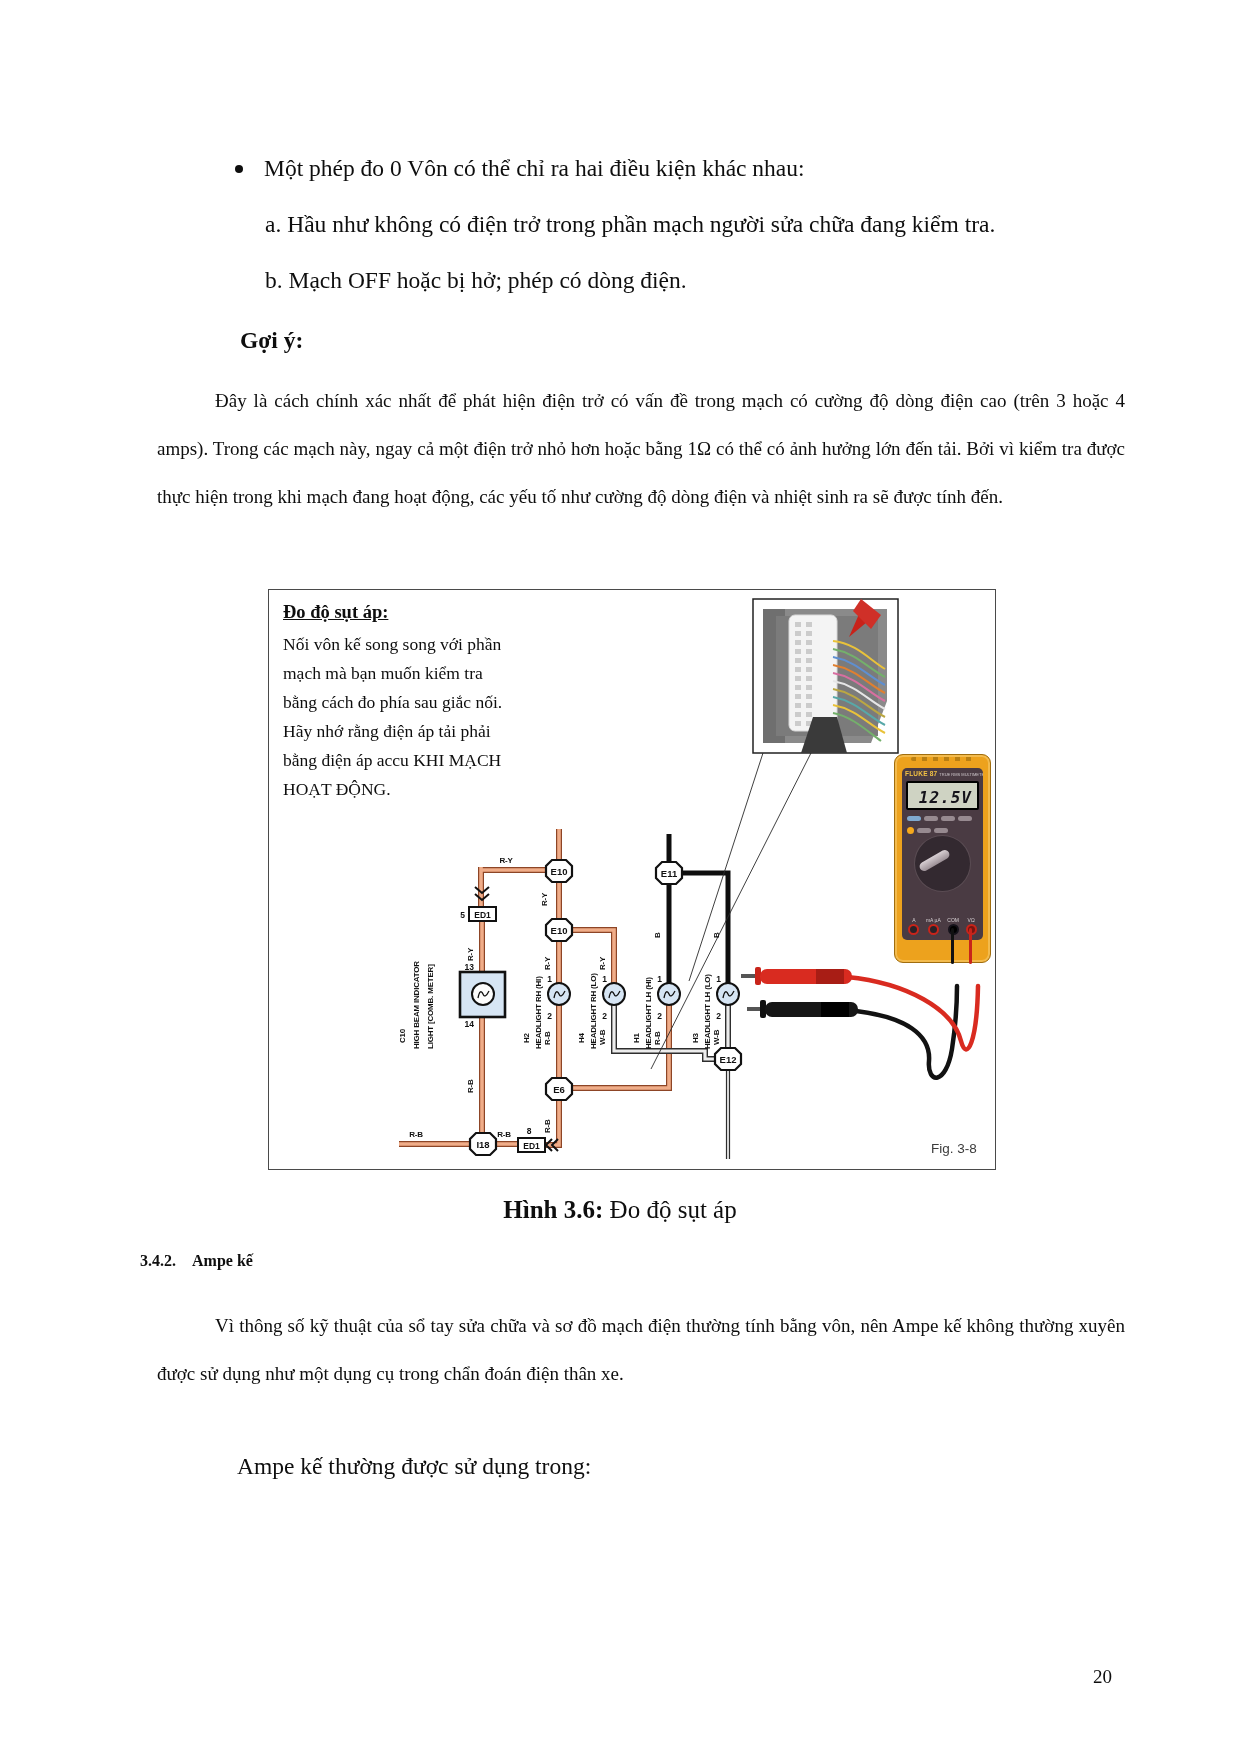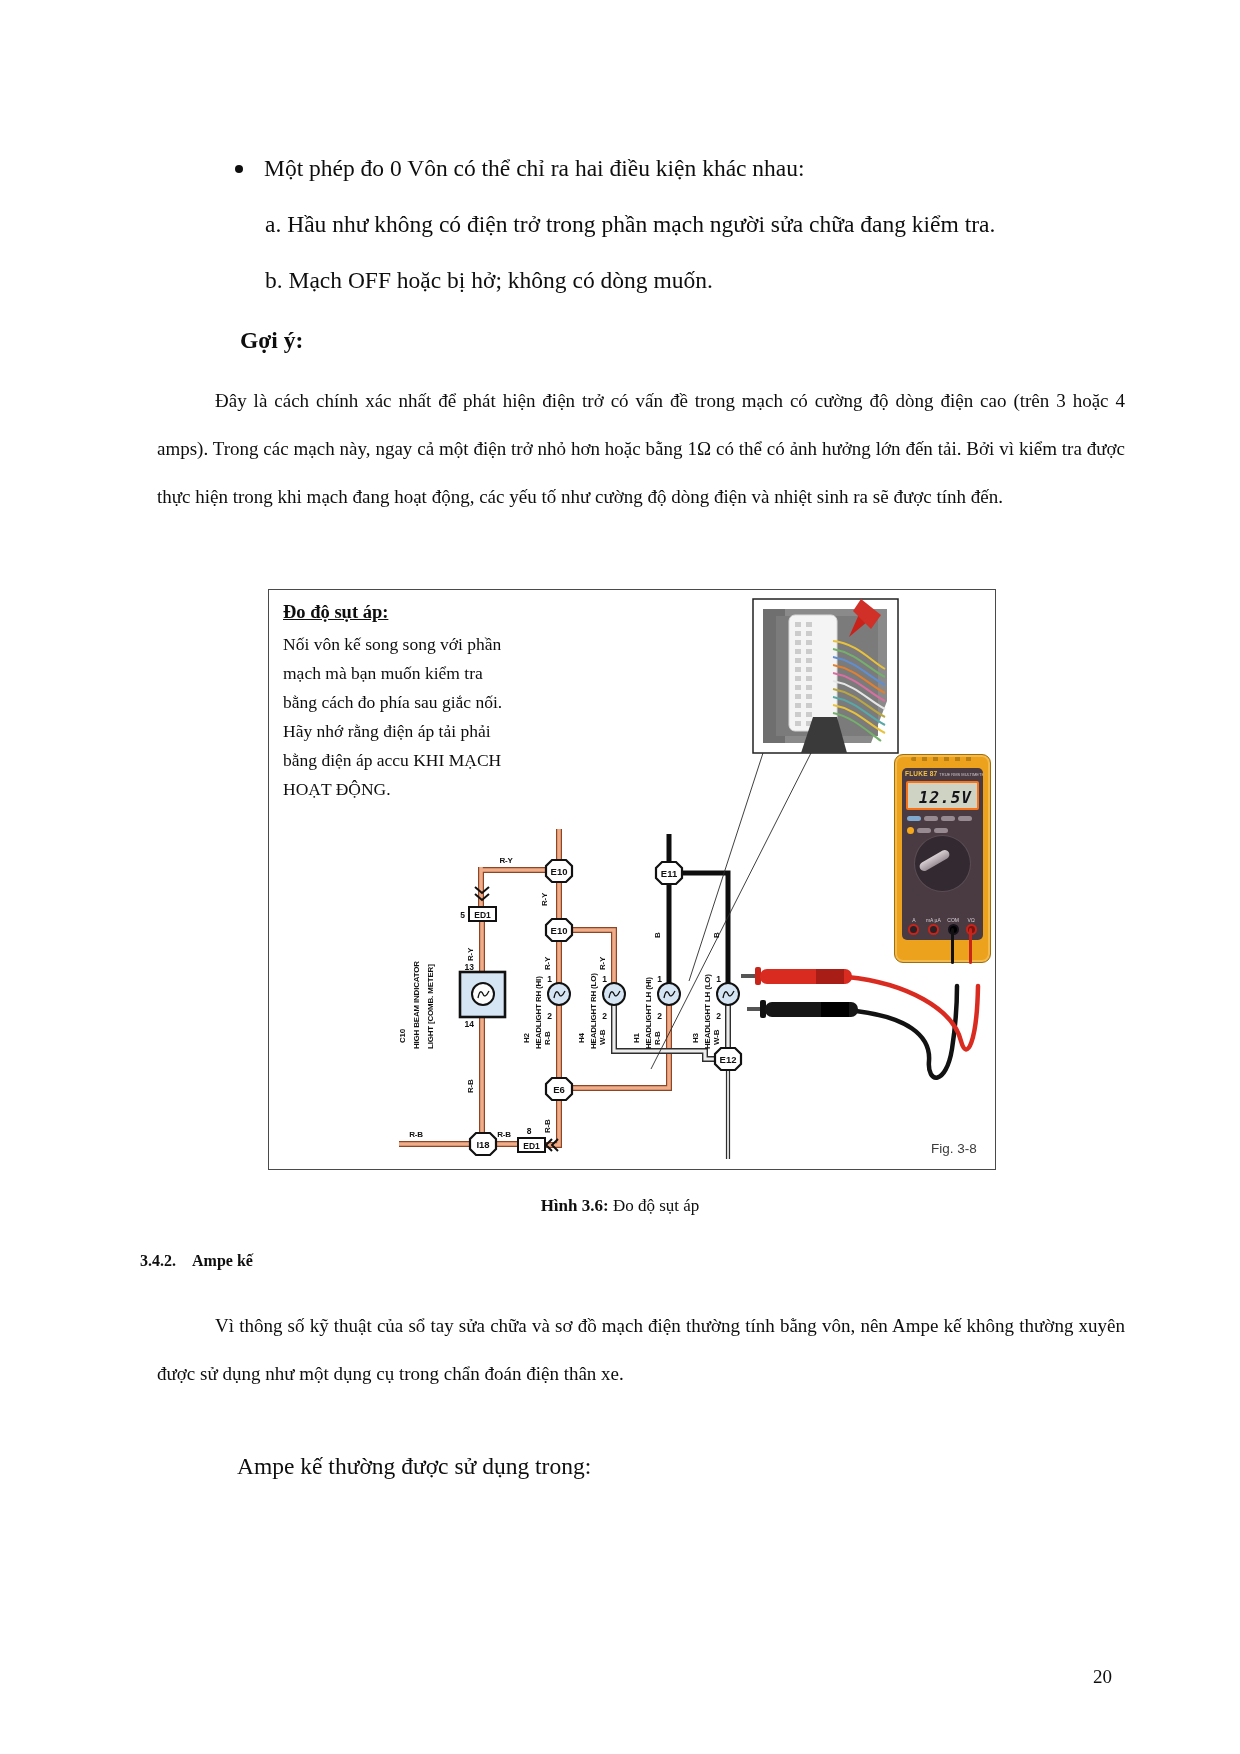--- a/index.html
+++ b/index.html
@@ -5,21 +5,21 @@
   html,body{margin:0;padding:0;background:#888;}
   .page{position:relative;width:1240px;height:1754px;background:#ffffff;margin:0 auto;
         font-family:"Liberation Serif",serif;color:#0e0e0e;overflow:hidden;}
   .abs{position:absolute;}
   .txt{font-size:23.5px;line-height:28px;white-space:nowrap;margin-left:40px;}
   .bullet-dot{display:inline-block;width:8px;height:8px;border-radius:50%;background:#0e0e0e;
               vertical-align:middle;margin-right:21px;margin-bottom:4px;}
   .bold{font-weight:bold;}
   .para{position:absolute;left:140px;width:968px;margin:17px;font-size:19px;line-height:48px;
         text-align:justify;text-indent:58px;}
-  .caption{position:absolute;left:0;width:1240px;text-align:center;font-size:17px;}
+  .caption{position:absolute;left:0;width:1240px;text-align:center;font-size:25px;}
   .heading{position:absolute;left:140px;font-weight:bold;font-size:16px;}
   .heading .num{margin-right:16px;}
   .page-num{position:absolute;left:1093px;top:1666px;font-size:19px;}
 
   
   .figure{position:absolute;left:268px;top:589px;width:728px;height:581px;
           border:1px solid #4a4a4a;background:#fff;box-sizing:border-box;}
   .figure svg{position:absolute;left:0;top:0;z-index:1;}
   .note{position:absolute;left:14px;top:12px;width:252px;z-index:2;}
   .note-title{font:bold 18.5px "Liberation Serif",serif;text-decoration:underline;margin-bottom:7px;}
@@ -27,21 +27,21 @@
 
   
   .meter{position:absolute;left:625px;top:164px;width:97px;height:209px;background:#eda21d;
          border-radius:9px;border:1px solid #a06d0e;box-shadow:inset 0 0 0 2px #f3bb4e;z-index:3;box-sizing:border-box;}
   .m-bumps{position:absolute;top:2px;left:16px;right:16px;height:4px;border-radius:2px;
            background:repeating-linear-gradient(90deg,#b97f12 0 5px,rgba(0,0,0,0) 5px 11px);}
   .m-face{position:absolute;left:7px;top:13px;width:81px;height:172px;background:#4a3b43;border-radius:5px;}
   .m-brand{height:9px;padding:2px 3px 0;display:flex;gap:2px;align-items:baseline;overflow:hidden;}
   .m-brand .b1{font:bold 6.5px "Liberation Sans",sans-serif;color:#f3c243;letter-spacing:.2px;white-space:nowrap;}
   .m-brand .b2{font:4px/1 "Liberation Sans",sans-serif;color:#cfc8cc;white-space:nowrap;}
-  .m-lcd{margin:2px 4px 0;height:29px;background:#cfd3c3;border:2px solid #f97316;border-radius:2px;
+  .m-lcd{margin:2px 4px 0;height:29px;background:#cfd3c3;border:2px solid #000000;border-radius:2px;
          font:bold italic 16px "DejaVu Sans Mono",monospace;color:#14121a;text-align:right;
          padding:5px 5px 0 0;box-sizing:border-box;letter-spacing:1px;}
   .m-row{display:flex;gap:3px;padding:0 5px;margin-top:6px;align-items:center;}
   .m-pill{width:14px;height:5px;border-radius:2.5px;background:#978a90;}
   .m-pill.blue{background:#7fa9cf;}
   .m-orange{width:7px;height:7px;border-radius:50%;background:#f5a81c;}
   .m-dial{position:absolute;left:13px;top:68px;width:55px;height:55px;border-radius:50%;
           background:#332930;box-shadow:0 0 0 1px #5a4c53;}
   .m-dial::after{content:"";position:absolute;left:3px;top:20px;width:33px;height:9px;border-radius:4.5px;
           background:linear-gradient(180deg,#d8cfd3,#9b8f95);transform:rotate(-30deg);}
@@ -80,21 +80,21 @@
 </style>
 </head>
 <body>
 
 <div class="page">
 
   <div class="abs txt" style="left:195px;top:154px;">
     <span class="bullet-dot"></span><span>Một phép đo 0 Vôn có thể chỉ ra hai điều kiện khác nhau:</span>
   </div>
   <div class="abs txt" style="left:225px;top:210px;">a. Hầu như không có điện trở trong phần mạch người sửa chữa đang kiểm tra.</div>
-  <div class="abs txt" style="left:225px;top:266px;">b. Mạch OFF hoặc bị hở; không có dòng muốn.</div>
+  <div class="abs txt" style="left:225px;top:266px;">b. Mạch OFF hoặc bị hở; phép có dòng điện.</div>
   <div class="abs txt bold" style="left:200px;top:326px;">Gợi ý:</div>
   <p class="para" style="top:360px;">Đây là cách chính xác nhất để phát hiện điện trở có vấn đề trong mạch có cường độ dòng điện cao (trên 3 hoặc 4 amps). Trong các mạch này, ngay cả một điện trở nhỏ hơn hoặc bằng 1Ω có thể có ảnh hưởng lớn đến tải. Bởi vì kiểm tra được thực hiện trong khi mạch đang hoạt động, các yếu tố như cường độ dòng điện và nhiệt sinh ra sẽ được tính đến.</p>
 
   <div class="figure">
 
     <svg width="728" height="581" viewBox="268 589 728 581">
       <defs>
         <g id="bulb">
             <circle r="11" class="bulb-c"></circle>
             <path class="bulb-f" d="M-5,4 Q-3,-6 0,0 Q2,5 6,-3"></path>

